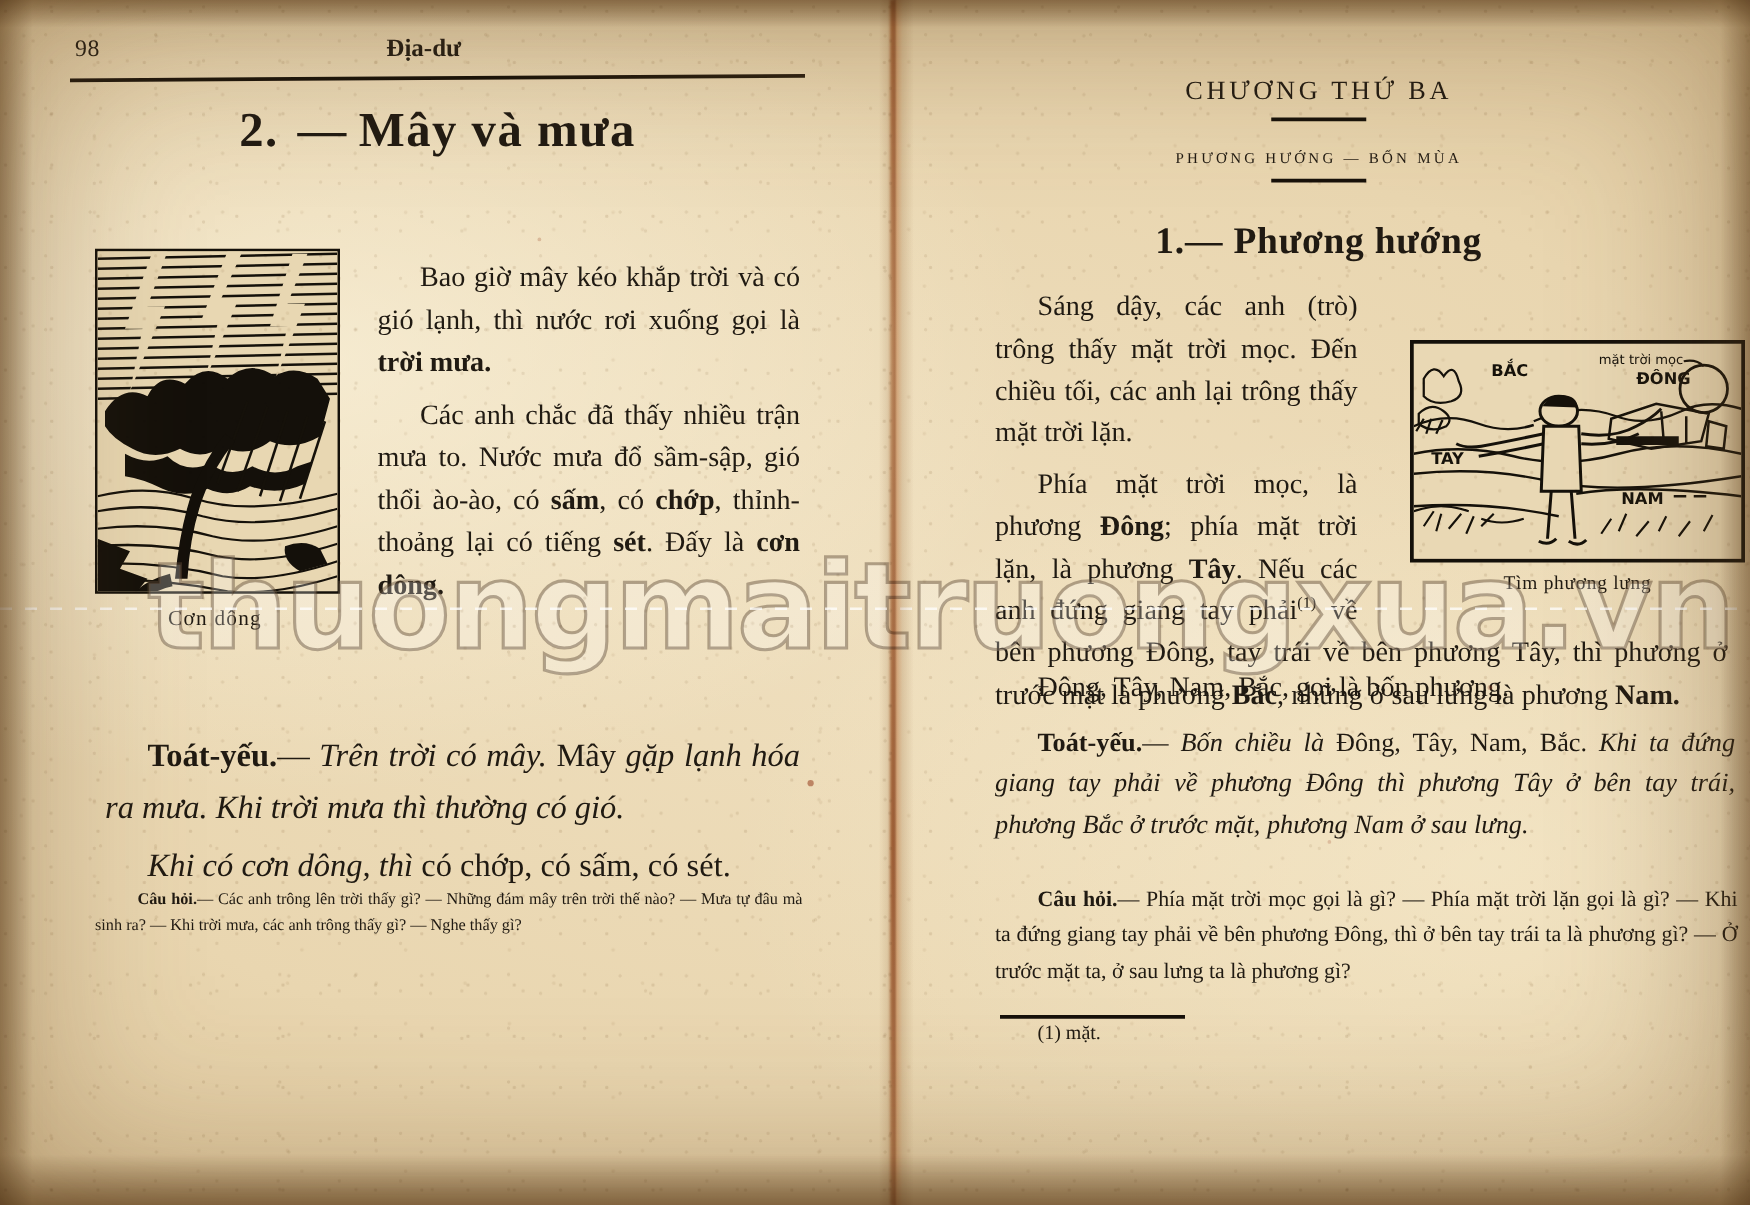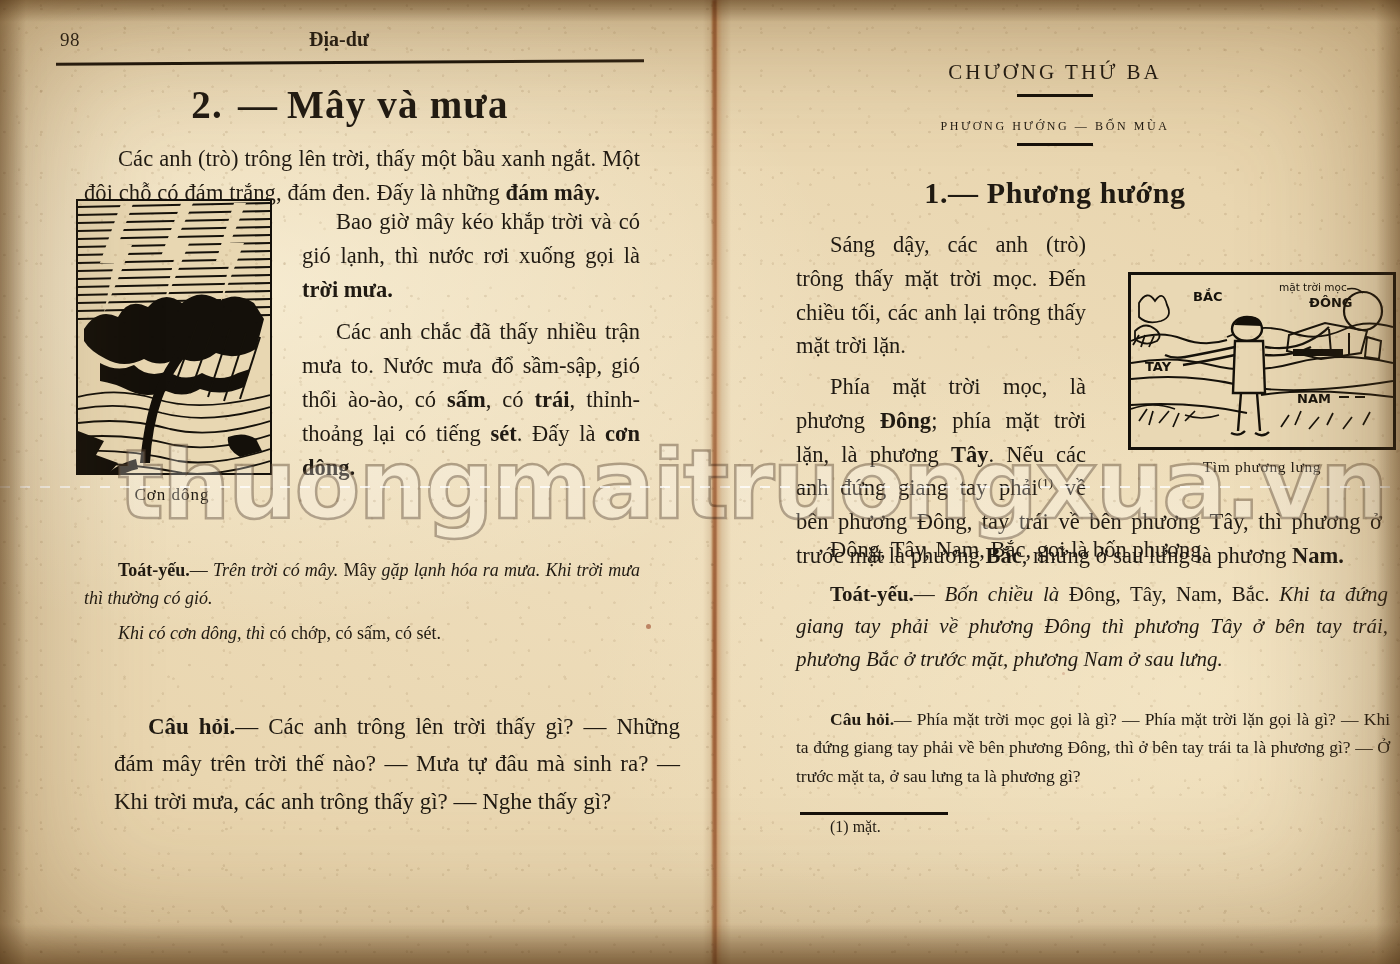--- a/index.html
+++ b/index.html
@@ -102,22 +102,22 @@
   #fig-left{position:absolute;left:76px;top:199px;width:192px;}
   #fig-left .frame{
     width:192px;height:272px;border:2.5px solid #14100a;
     position:relative;overflow:hidden;background:#e7d5ae;
   }
   #fig-left .cap{
     text-align:center;font-size:17px;margin-top:10px;letter-spacing:1px;
   }
 
   
-  #summary-left{position:absolute;left:84px;top:556px;width:556px;font-size:18px;line-height:1.56;text-align:justify;}
-  #questions-left{position:absolute;left:76px;top:708px;width:566px;font-size:23px;line-height:1.62;text-align:justify;margin-left:38px;}
+  #summary-left{position:absolute;left:84px;top:585px;width:556px;font-size:26px;line-height:1.56;text-align:justify;}
+  #questions-left{position:absolute;left:76px;top:708px;width:566px;font-size:13px;line-height:1.62;text-align:justify;}
   .qlabel{font-weight:bold;}
 
   
   #chapter-head{position:absolute;left:40px;top:60px;width:610px;text-align:center;}
   #chapter-head .line1{font-size:21px;letter-spacing:3px;}
   #chapter-head .line2{font-size:12px;letter-spacing:2.6px;margin-top:22px;}
   .mini-rule{
     width:76px;height:3px;background:#17110a;margin:9px auto 0 auto;
   }
   #title-1{
@@ -180,23 +180,20 @@
       <div id="head-title">Địa-dư</div>
     </div>
     <div id="head-rule"></div>
 
     <h1 class="section-title" id="title-2">
       <span class="num">2.</span>
       <span class="dash">—</span>
       <span>Mây và mưa</span>
     </h1>
 
-    <p id="p1" class="body-text indent">
-      <span>Các anh (trò) trông lên trời, thấy một bầu xanh ngắt. Một đôi chỗ có đám trắng, đám đen. Đấy là những </span><b>đám mây.</b>
-    </p>
 
     <div id="fig-left">
       <div class="frame">
         <svg width="192" height="272" viewBox="0 0 192 272">
           <rect width="192" height="272" fill="#e8d7b2"></rect>
 
           <g stroke="#15110a" stroke-width="2.1">
             <line x1="0" y1="6" x2="192" y2="2"></line>
               <line x1="0" y1="14" x2="192" y2="10"></line>
             <line x1="0" y1="22" x2="192" y2="18"></line>
@@ -257,21 +254,21 @@
     </div>
 
     <div id="left-wrap">
       <div id="fig-left-float"></div>
       <div id="left-flow">
         <p style="text-indent:0;height:30px;margin:0;"></p>
         <p class="indent">
           <span>Bao giờ mây kéo khắp trời và có gió lạnh, thì nước rơi xuống gọi là </span><b>trời mưa.</b>
         </p>
         <p class="indent">
-          <span>Các anh chắc đã thấy nhiều trận mưa to. Nước mưa đổ sầm-sập, gió thổi ào-ào, có </span><b>sấm</b><span>, có </span><b>trái</b><span>, thỉnh-thoảng lại có tiếng </span><b>sét</b><span>. Đấy là </span><b>cơn dông.</b>
+          <span>Các anh chắc đã thấy nhiều trận mưa to. Nước mưa đổ sầm-sập, gió thổi ào-ào, có </span><b>sấm</b><span>, có </span><b>chớp</b><span>, thỉnh-thoảng lại có tiếng </span><b>sét</b><span>. Đấy là </span><b>cơn dông.</b>
         </p>
       </div>
     </div>
 
     <div id="summary-left">
       <p class="indent">
         <b>Toát-yếu.</b><span>—</span>
         <i>Trên trời có mây.</i><span> Mây </span><i>gặp lạnh hóa ra mưa. Khi trời mưa thì thường có gió.</i>
       </p>
       <p class="indent">

